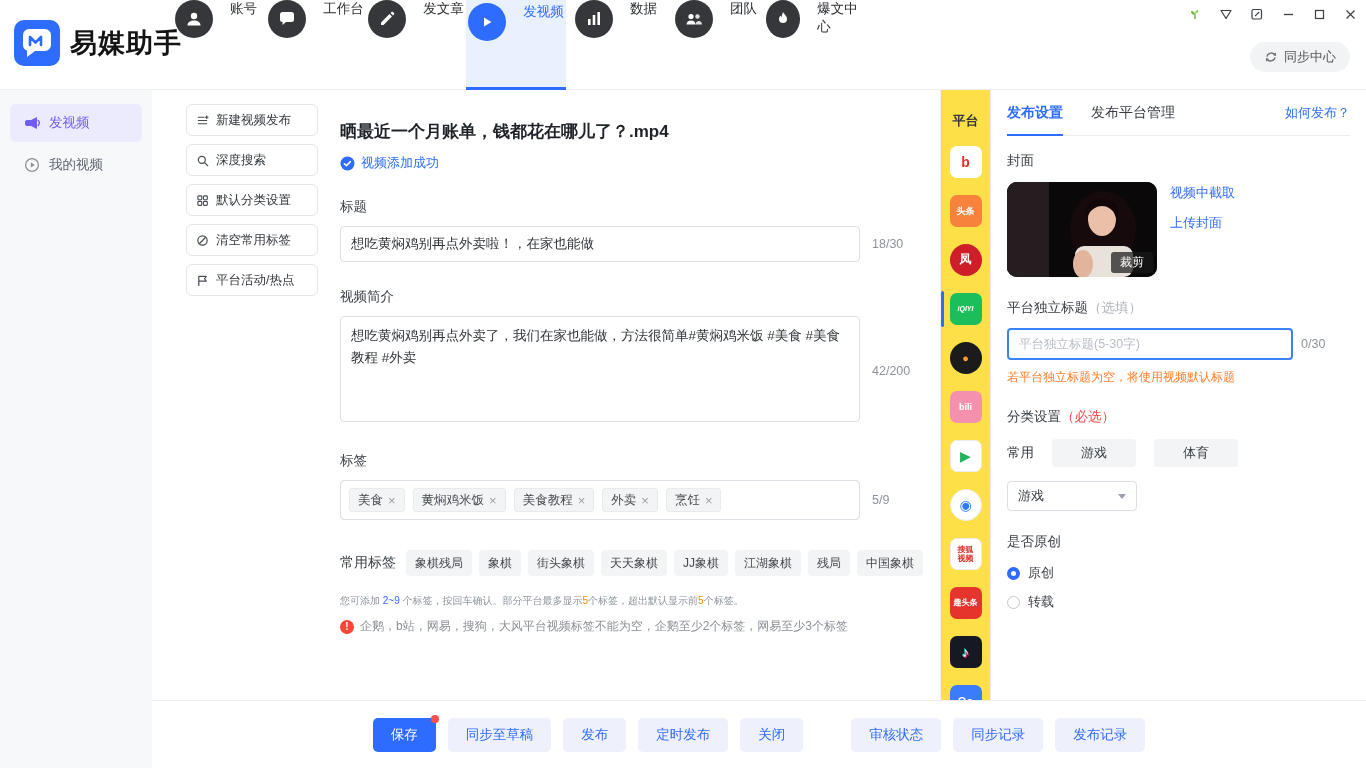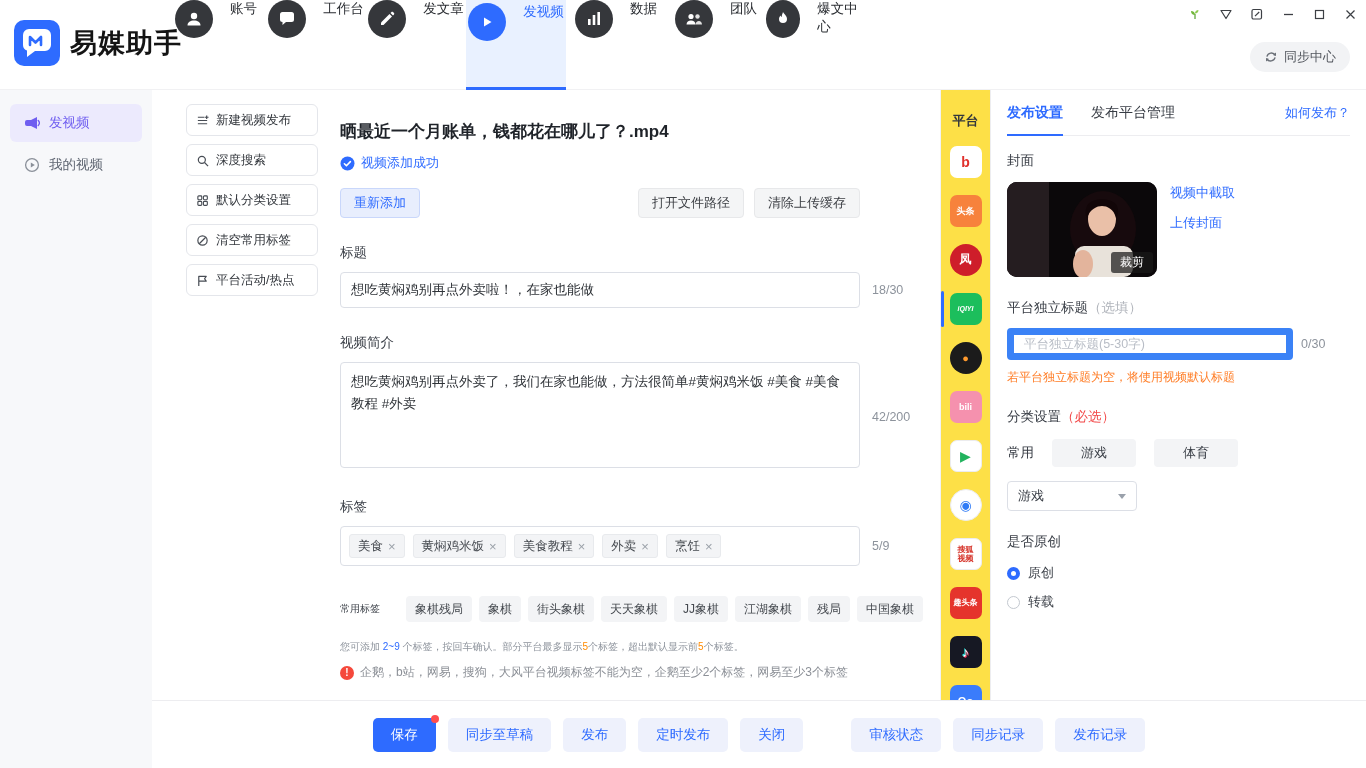--- a/index.html
+++ b/index.html
@@ -50,21 +50,21 @@
     font-size:13.5px; color:#2f3338; font-family:inherit; outline:none; }
   .text-area { width:100%; height:106px; border:1px solid #dcdfe6; border-radius:4px; padding:8px 10px;
     font-size:13.5px; line-height:1.6; color:#2f3338; font-family:inherit; resize:none; outline:none; }
   .counter { position:absolute; left:532px; top:50%; transform:translateY(-50%); font-size:12.5px; color:#8d939c; white-space:nowrap; }
   .tags-box { width:100%; min-height:40px; border:1px solid #dcdfe6; border-radius:4px; display:flex;
     align-items:center; gap:8px; padding:0 8px; }
   .chip { background:#f3f4f6; border:1px solid #e8eaed; border-radius:3px; height:24px; display:flex;
     align-items:center; gap:5px; padding:0 8px; font-size:12.5px; color:#45494f; white-space:nowrap; }
   .chip-x { color:#9aa0a8; font-size:13px; cursor:pointer; line-height:1; }
   .common-row { margin-top:30px; display:flex; align-items:center; gap:7px; width:580px; white-space:nowrap; }
-  .common-label { font-size:10px; color:#383d45; margin-right:19px; }
+  .common-label { font-size:14px; color:#383d45; margin-right:3px; }
   .ctag { background:#f3f4f6; border-radius:4px; height:26px; display:flex; align-items:center;
     padding:0 9px; font-size:12px; color:#45494f; cursor:pointer; }
   .hint { margin-top:18px; font-size:10px; color:#8d939c; white-space:nowrap; width:580px; }
   .hl-blue { color:#2e6bff; }
   .hl-orange { color:#ff8a00; }
   .warn-row { margin-top:10px; display:flex; align-items:center; gap:6px; width:580px; white-space:nowrap; }
   .warn-icon { width:14px; height:14px; border-radius:50%; background:#f5483b; color:#fff; font-size:10px;
     font-weight:bold; display:flex; align-items:center; justify-content:center; flex:none; }
   .warn-text { font-size:12px; color:#8c9097; }
 
@@ -93,21 +93,21 @@
   .sec-label { margin-top:22px; font-size:13.5px; color:#383d45; }
   .optional { color:#b0b4bb; }
   .required { color:#f24848; }
   .cover-row { margin-top:12px; display:flex; gap:13px; }
   .thumb { width:150px; height:95px; background:#120d10; position:relative; border-radius:10px; overflow:hidden; flex:none; }
   .crop-btn { position:absolute; right:4px; bottom:4px; background:rgba(25,25,25,.72); color:#fff;
     font-size:12px; padding:2px 9px; border-radius:3px; cursor:pointer; }
   .cover-links { display:flex; flex-direction:column; gap:12px; font-size:13px; color:#2e6bff; padding-top:2px; }
   .cover-links span { cursor:pointer; }
   .indep-row { margin-top:11px; display:flex; align-items:center; gap:8px; }
-  .indep-input { width:286px; height:32px; border:7px solid #3b82f6; border-radius:4px; padding:0 10px;
+  .indep-input { width:286px; height:32px; border:2px solid #3b82f6; border-radius:4px; padding:0 10px;
     font-size:12.5px; color:#2f3338; font-family:inherit; outline:none; }
   .indep-input::placeholder { color:#b8bdc6; }
   .counter2 { font-size:12.5px; color:#8d939c; }
   .note-orange { margin-top:9px; font-size:12px; color:#ff7d26; }
   .cat-row { margin-top:13px; display:flex; align-items:center; gap:18px; }
   .cat-common { font-size:13.5px; color:#383d45; }
   .cat-btn { width:84px; height:28px; background:#f3f4f6; border-radius:4px; display:flex; align-items:center;
     justify-content:center; font-size:13px; color:#383d45; cursor:pointer; }
   .select { margin-top:14px; width:130px; height:30px; border:1px solid #dcdfe6; border-radius:4px;
     display:flex; align-items:center; justify-content:space-between; padding:0 10px; font-size:13px;
@@ -319,26 +319,20 @@
     <div class="filename">晒最近一个月账单，钱都花在哪儿了？.mp4</div>
 
     <div class="status-row">
       <svg width="15" height="15" viewBox="0 0 15 15">
         <circle cx="7.5" cy="7.5" r="7" fill="#2e6bff"></circle>
         <path d="M4.4 7.8l2 2 4-4.2" stroke="#fff" stroke-width="1.6" fill="none" stroke-linecap="round" stroke-linejoin="round"></path>
       </svg>
       <span>视频添加成功</span>
     </div>
 
-    <div class="btn-row">
-      <div class="btn btn-readd">重新添加</div>
-      <div class="spacer"></div>
-      <div class="btn btn-gray">打开文件路径</div>
-      <div class="btn btn-gray">清除上传缓存</div>
-    </div>
 
     <div class="field-label">标题</div>
     <div class="input-wrap">
       <input class="text-input" type="text" value="想吃黄焖鸡别再点外卖啦！，在家也能做" style="">
       <span class="counter">18/30</span>
     </div>
 
     <div class="field-label">视频简介</div>
     <div class="input-wrap">
       <textarea class="text-area" style="">想吃黄焖鸡别再点外卖了，我们在家也能做，方法很简单#黄焖鸡米饭 #美食 #美食教程 #外卖</textarea>

